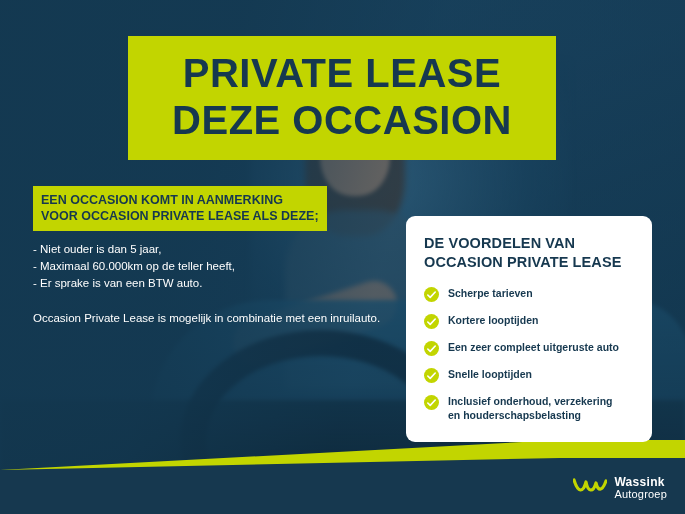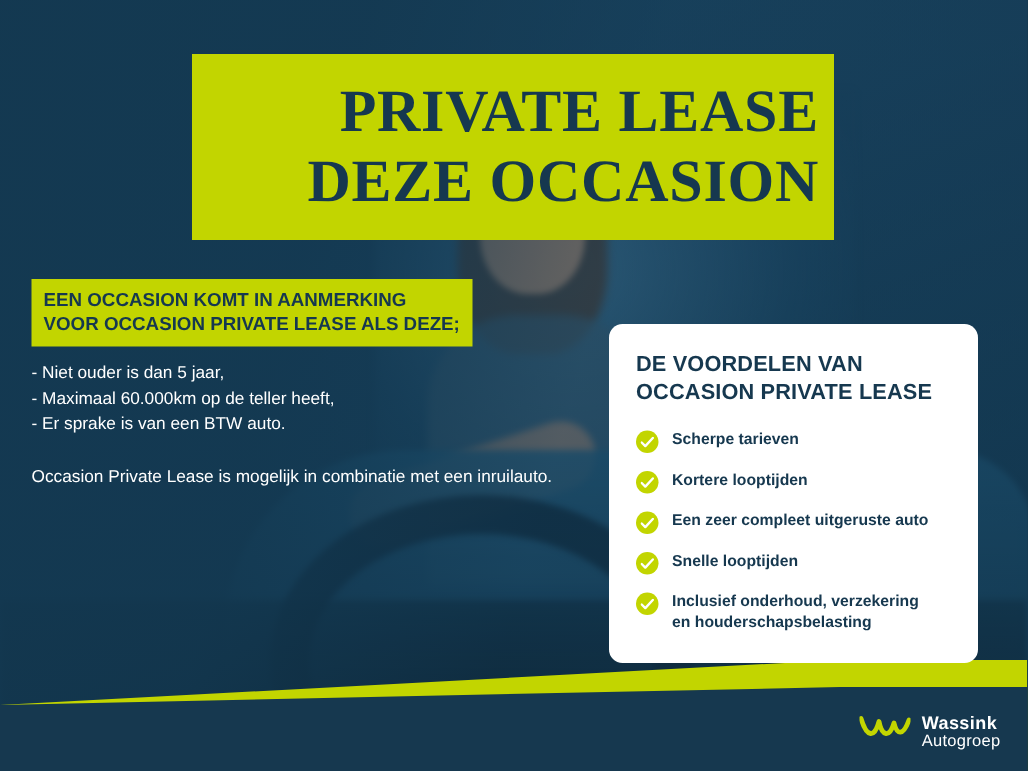--- a/index.html
+++ b/index.html
@@ -156,28 +156,27 @@
     padding: 14px 10px 16px 10px;
     box-sizing: border-box;
     text-align: center;
   }
   .title-line {
     color: #16384f;
     font-weight: bold;
     font-size: 40px;
     line-height: 47px;
     letter-spacing: 0.5px;
-    font-family: Liberation Serif, serif;
-    text-align: right;
+    font-family: Liberation Sans, sans-serif;
   }
 
   
   .left-col {
     position: absolute;
-    left: 21px;
+    left: 33px;
     top: 186px;
     width: 360px;
   }
   .green-sub {
     display: inline-block;
     background: #c2d500;
     color: #16384f;
     font-weight: bold;
     font-size: 12.5px;
     line-height: 16px;

